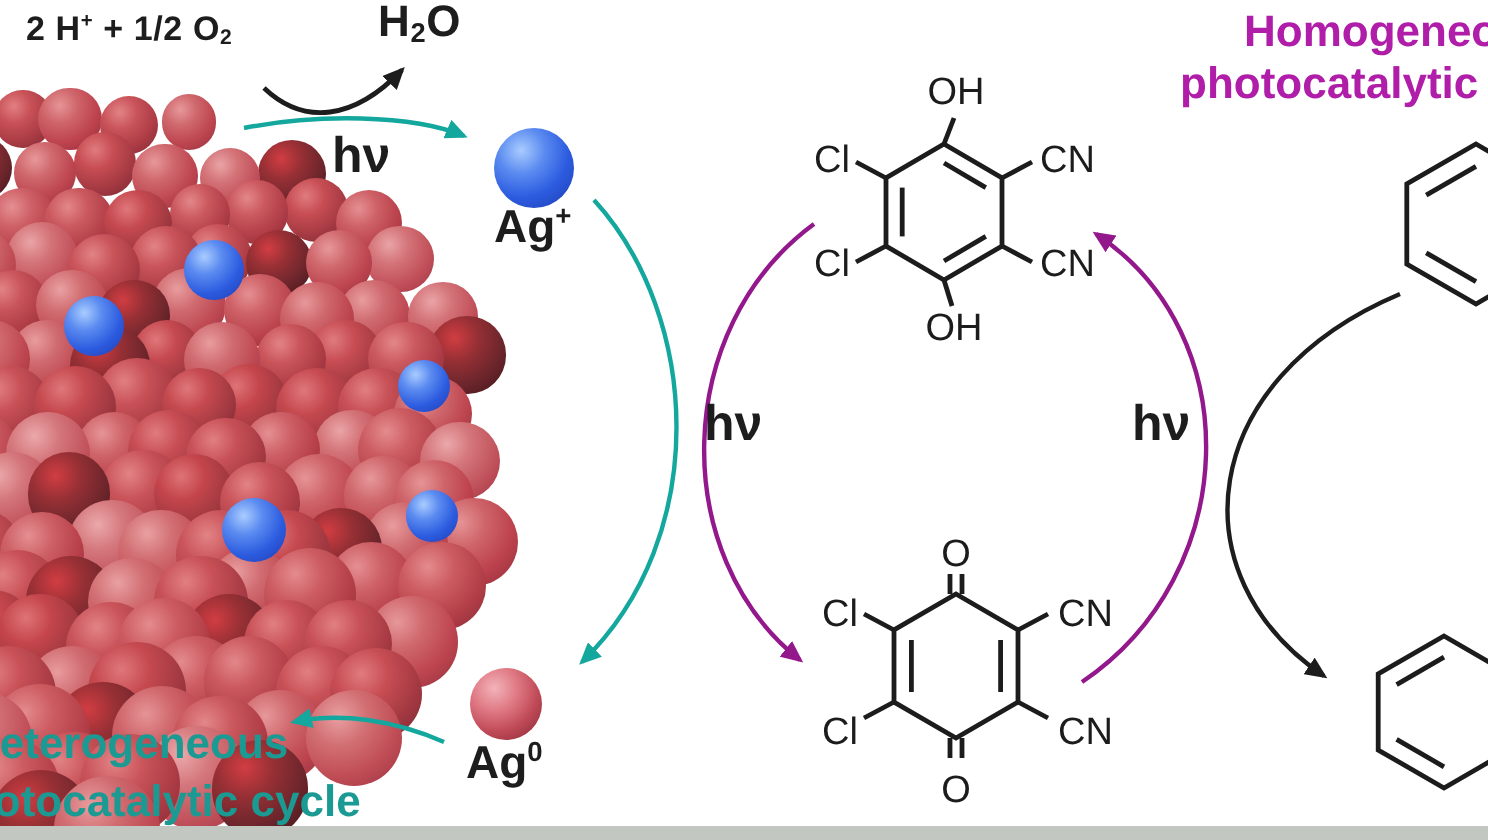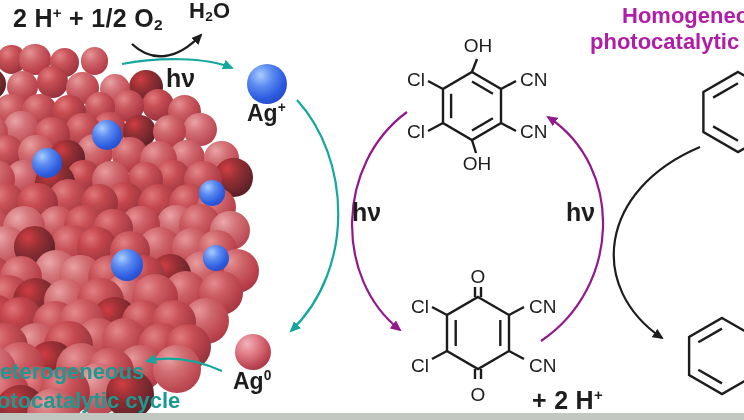--- a/index.html
+++ b/index.html
@@ -1,20 +1,20 @@
 <!DOCTYPE html>
 <html><head>
 <meta charset="utf-8">
 <style>
   html,body{margin:0;padding:0;background:#ffffff;}
   #stage{position:relative;width:744px;height:420px;overflow:hidden;background:#ffffff;
          font-family:"Liberation Sans","DejaVu Sans",sans-serif;}
   .sphere{position:absolute;border-radius:50%;}
   .lbl{position:absolute;color:#1d1d1d;white-space:nowrap;line-height:1;}
-  .eq{font-size:25px;font-weight:600;letter-spacing:.3px;}
+  .eq{font-size:17px;font-weight:600;letter-spacing:.3px;}
   .hv{font-size:25px;font-weight:600;}
   .ag{font-size:23px;font-weight:700;}
   .heading{position:absolute;font-weight:700;white-space:nowrap;line-height:1;}
   .heading.teal{color:#1b9a93;font-size:22px;}
   .heading.magenta{color:#b01da8;font-size:22px;}
   sup{font-size:60%;vertical-align:super;line-height:0;}
   sub{font-size:62%;vertical-align:baseline;position:relative;top:.22em;line-height:0;}
   svg text{font-family:"Liberation Sans","DejaVu Sans",sans-serif;font-size:19px;fill:#1c1c1c;}
   #overlaySvg{position:absolute;left:0;top:0;z-index:3;}
   #clusterLayer{position:absolute;left:0;top:0;width:744px;height:420px;z-index:2;}
@@ -238,21 +238,20 @@
 
     <div class="lbl eq" style="left:189px;top:0px;font-size:22px"><span>H</span><sub>2</sub><span>O</span></div>
 
     <div class="lbl hv" style="left:166px;top:66px">hν</div>
     <div class="lbl hv" style="left:352px;top:200px">hν</div>
     <div class="lbl hv" style="left:566px;top:200px">hν</div>
 
     <div class="lbl ag" style="left:247px;top:102px"><span>Ag</span><sup>+</sup></div>
     <div class="lbl ag" style="left:233px;top:370px"><span>Ag</span><sup>0</sup></div>
 
-    <div class="lbl eq" style="left:532px;top:388px"><span>+ 2 H</span><sup>+</sup></div>
 
     <div class="heading teal" style="left:-16px;top:361px">Heterogeneous</div>
     <div class="heading teal" style="left:-30px;top:390px">photocatalytic cycle</div>
 
     <div class="heading magenta" style="left:622px;top:5px">Homogeneous</div>
     <div class="heading magenta" style="left:590px;top:31px">photocatalytic cycle</div>
   </div>
 
   <div id="bottomStrip"></div>
 </div>

